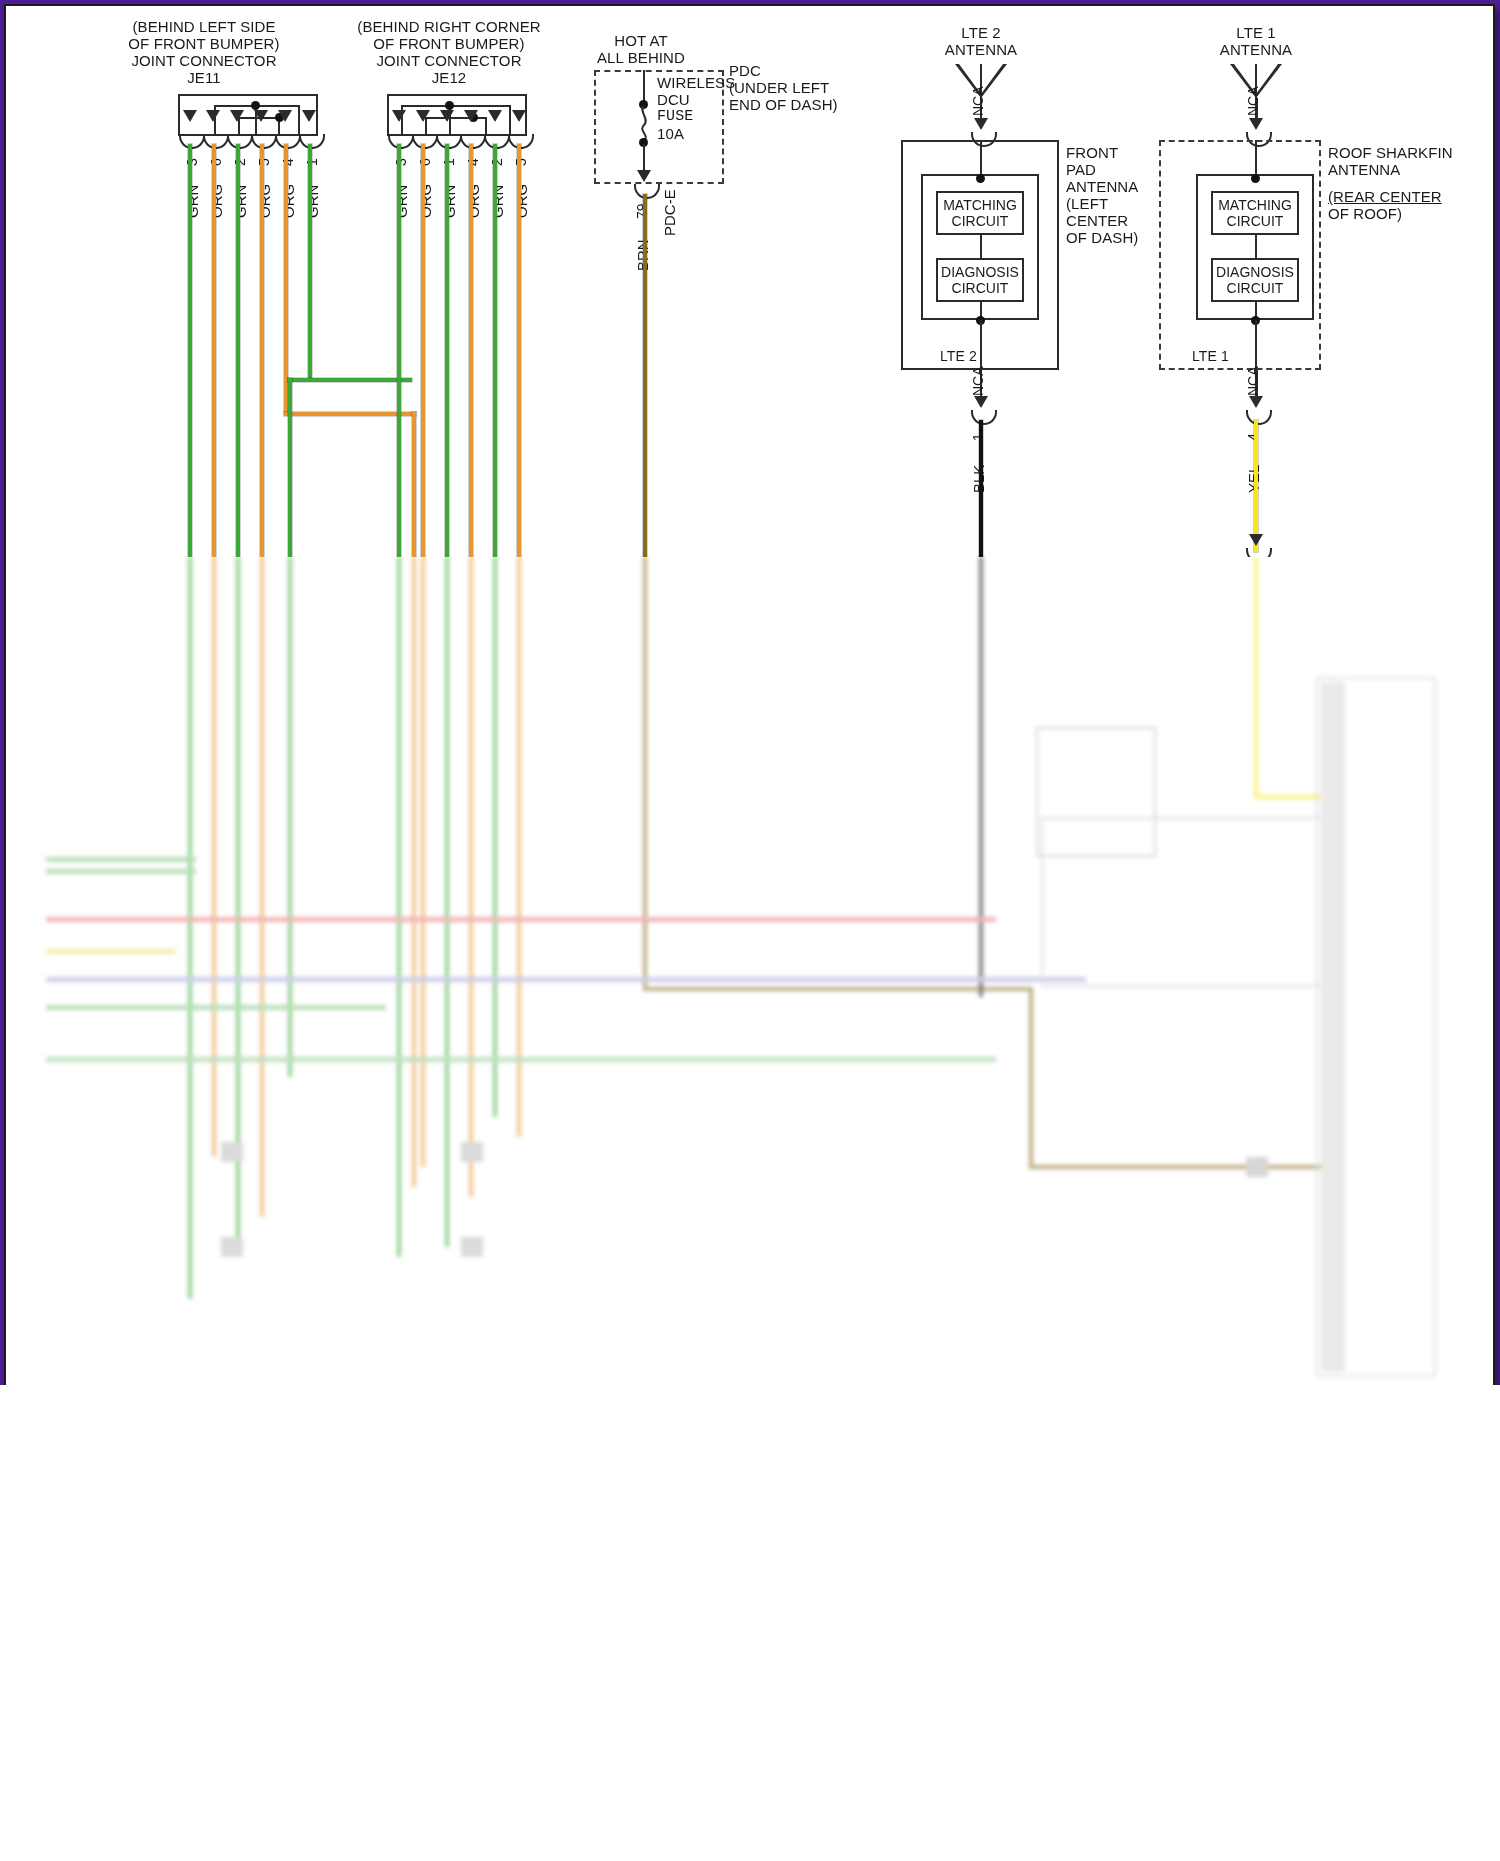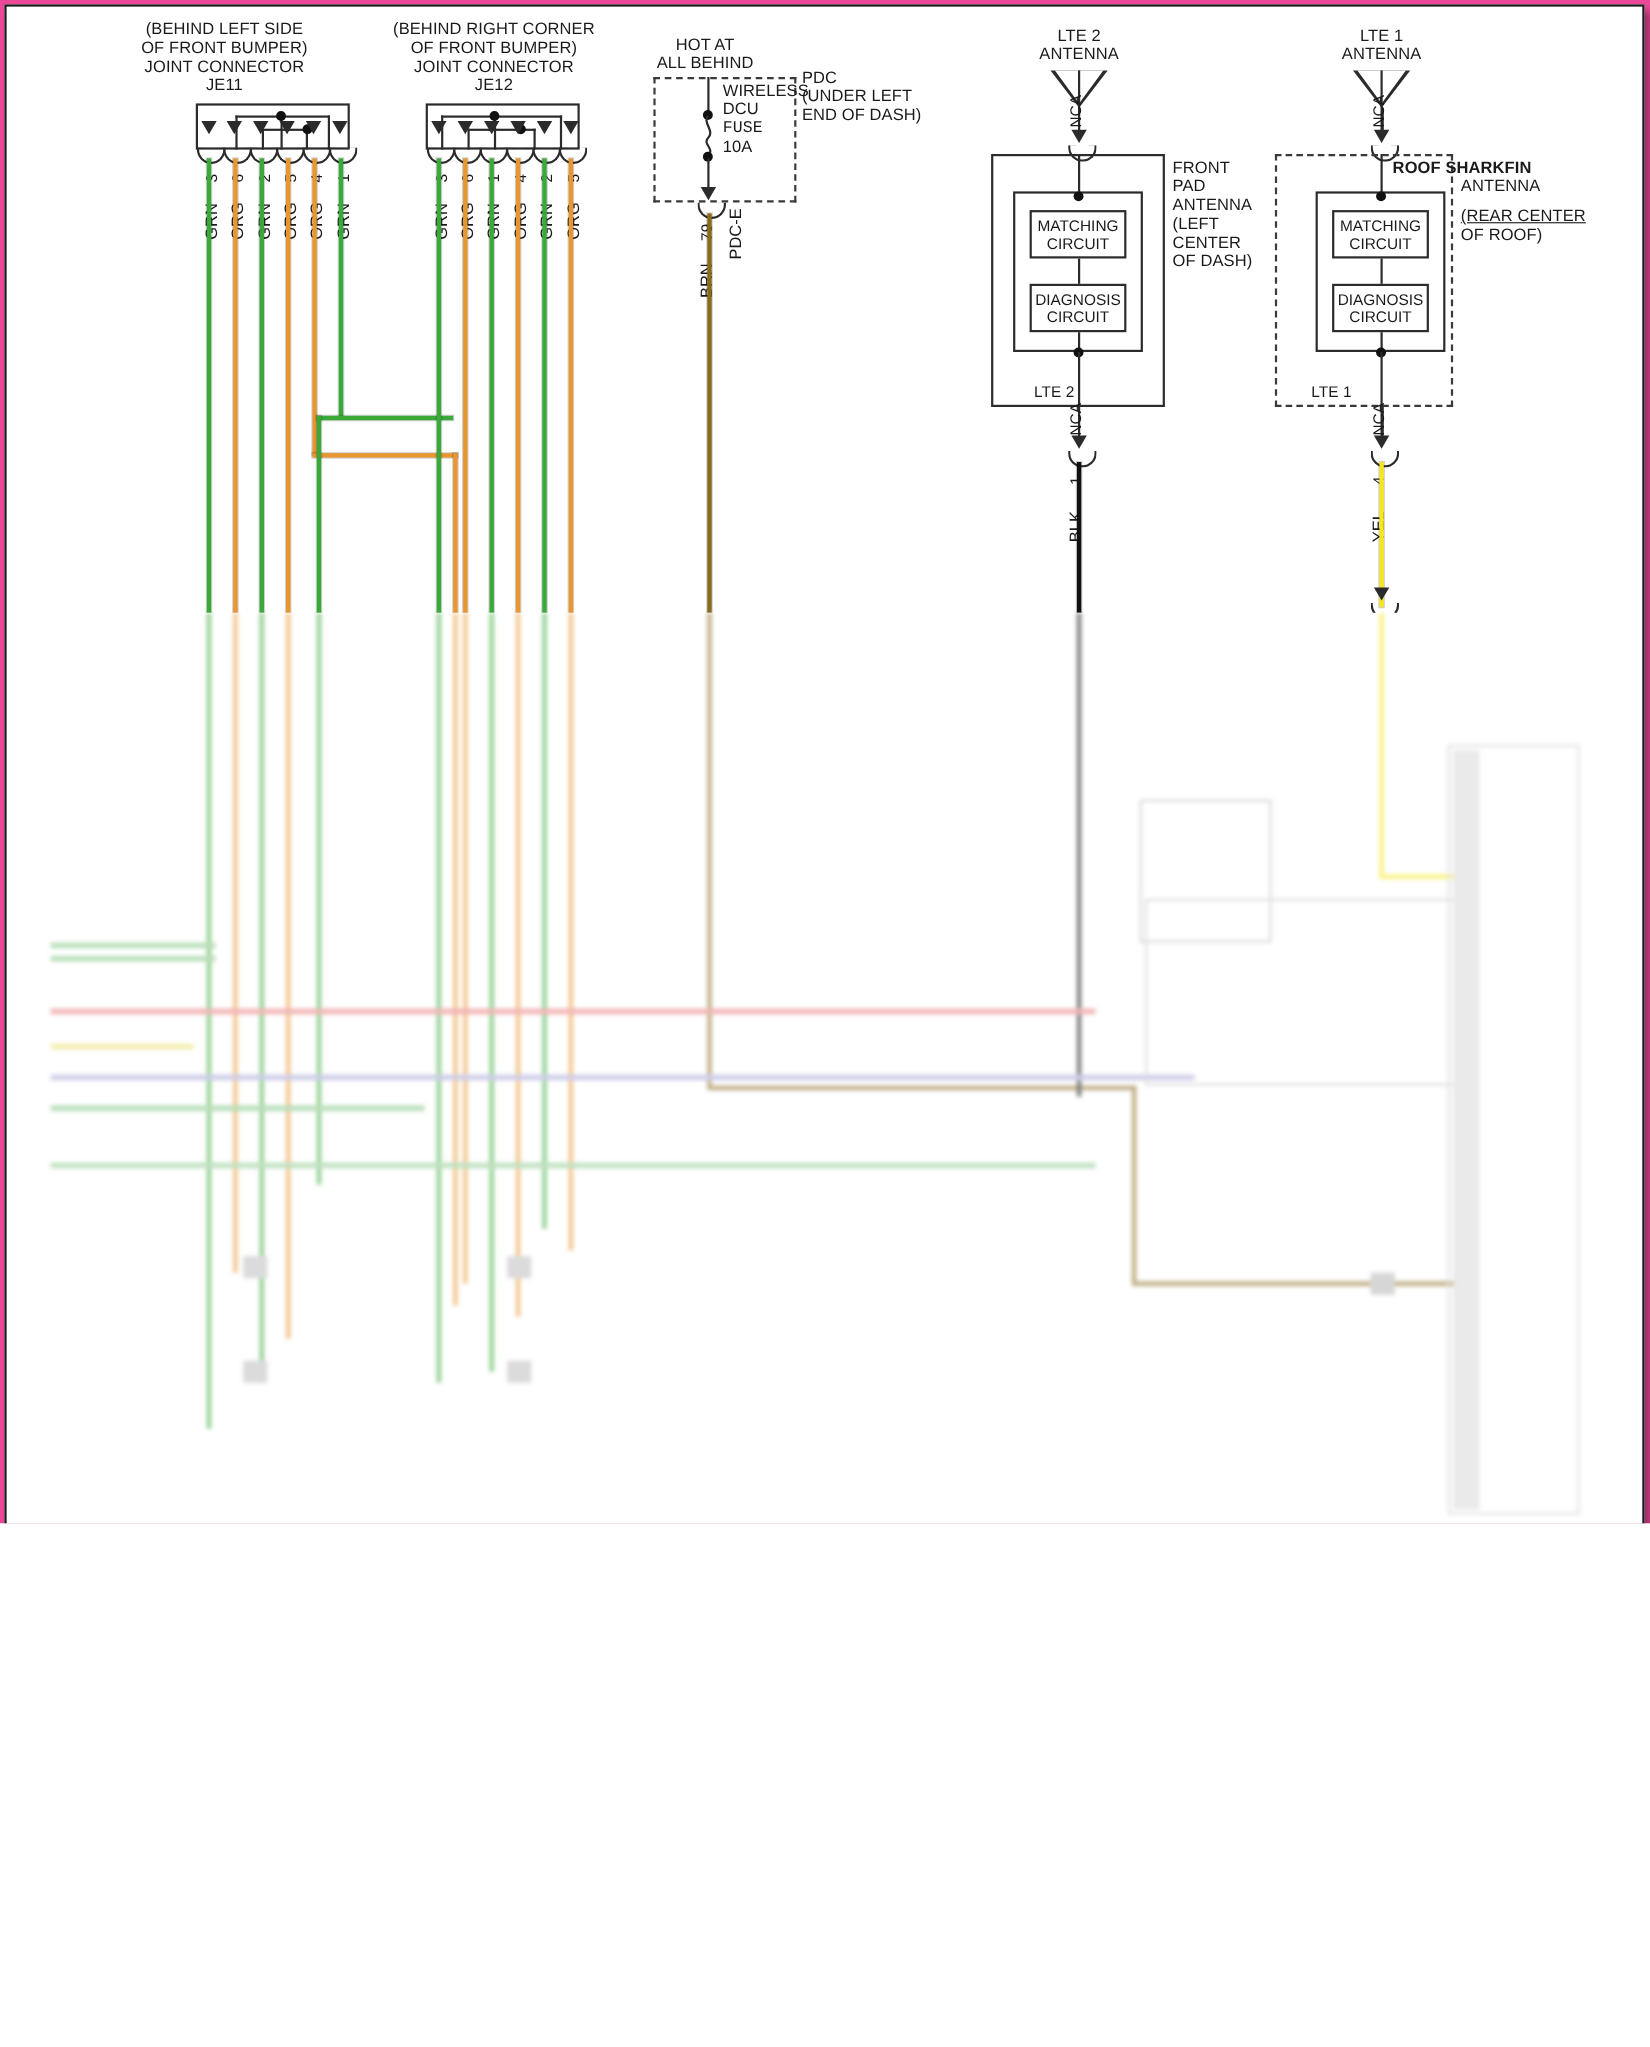--- a/index.html
+++ b/index.html
@@ -1,20 +1,20 @@
 <!DOCTYPE html>
 <html><head>
 <meta charset="utf-8">
 <style>
   html,body{margin:0;padding:0;background:#ffffff;}
   body{font-family:"Liberation Sans", sans-serif;}
   #page{
     position:relative;
     width:1500px;height:1385px;
-    background:#ec4899;
+    background:#4c1d95;
     overflow:hidden;
   }
   
   #sheet{
     position:absolute;left:4px;top:4px;
     width:1487px;height:1845px;
     background:#ffffff;
     border:2px solid #1a1a1a;
     box-shadow:6px 6px 7px rgba(0,0,0,.35);
     overflow:hidden;
@@ -294,21 +294,21 @@
         <div class="ibox" style="left:1205px;top:252px;width:88px;height:44px;">
           <span>DIAGNOSIS</span>
           <span>CIRCUIT</span>
         </div>
         <div class="ln lnv" style="left:1249px;top:296px;height:20px;"></div>
         <div class="dot" style="left:1245px;top:310px;"></div>
         <div class="ln lnv" style="left:1249px;top:314px;height:50px;"></div>
 
         <div class="t" style="left:1186px;top:342px;font-size:14px;">LTE 1</div>
 
-        <div class="t" style="left:1260px;top:138px;font-weight:bold;">ROOF SHARKFIN</div>
+        <div class="t" style="left:1322px;top:138px;">ROOF SHARKFIN</div>
         <div class="t" style="left:1322px;top:155px;">ANTENNA</div>
         <div class="t" style="left:1322px;top:182px;text-decoration:underline;">(REAR CENTER</div>
         <div class="t" style="left:1322px;top:199px;">OF ROOF)</div>
 
         <div class="ln lnv" style="left:1249px;top:364px;height:32px;width:3px;"></div>
         <div class="v" style="left:1239px;top:390px;font-size:14px;">NCA</div>
         <div class="arr" style="left:1243px;top:390px;"></div>
         <div class="cup" style="left:1240px;top:404px;"></div>
         <div class="v" style="left:1239px;top:435px;font-size:14px;">4</div>
         <div class="v" style="left:1239px;top:487px;">YEL</div>

